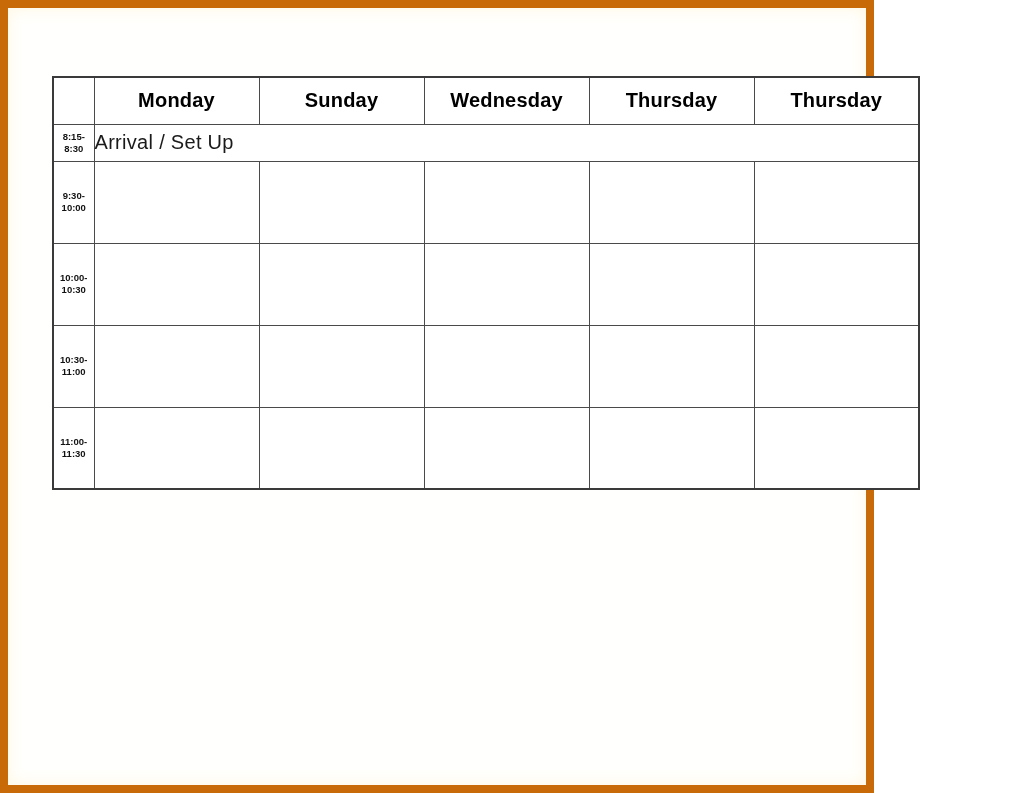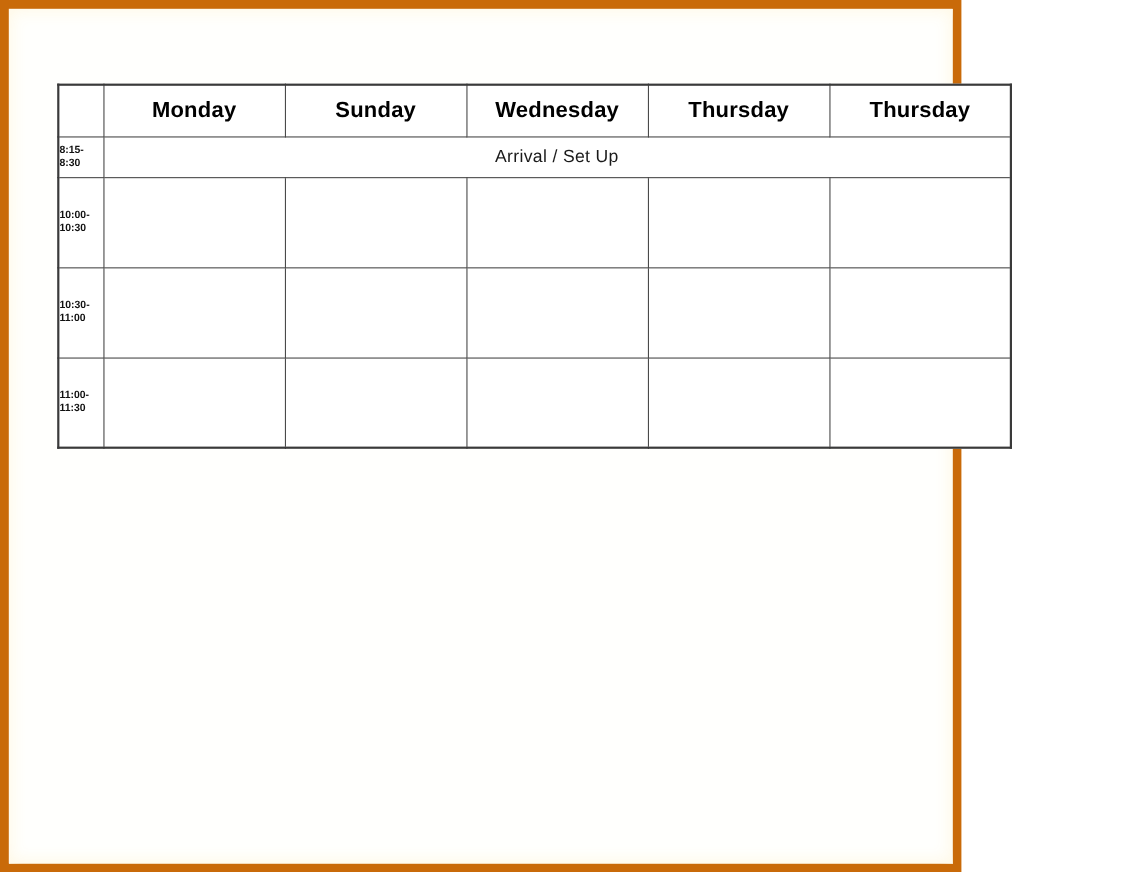--- a/index.html
+++ b/index.html
@@ -69,36 +69,35 @@
     font-weight: bold;
     color: #000000;
     letter-spacing: 0.2px;
   }
 
   th.corner-head {
     height: 47px;
   }
 
   td.time-cell {
-    text-align: left;
+    text-align: center;
     font-size: 9.5px;
     line-height: 12px;
     color: #111111;
     font-weight: bold;
     padding: 0 1px;
   }
 
   td.time-cell .t-line { display: block; white-space: nowrap; }
 
   tr.arrival-row td { height: 37px; }
   tr.slot-row td    { height: 82px; }
 
   td.arrival-cell {
-    text-align: center;
-    font-size: 16px;
+    font-size: 20px;
     font-weight: normal;
     color: #1a1a1a;
     letter-spacing: 0.3px;
   }
 
   td.slot-cell { }
 </style>
 </head>
 <body>
 
@@ -132,20 +131,31 @@
         <tr class="arrival-row">
           <td class="time-cell">
             <span class="t-line">8:15-</span>
             <span class="t-line">8:30</span>
           </td>
           <td class="arrival-cell" colspan="5">Arrival / Set Up</td>
         </tr>
 
 
 
+        <tr class="slot-row">
+          <td class="time-cell">
+            <span class="t-line">9:30-</span>
+            <span class="t-line">10:00</span>
+          </td>
+          <td class="slot-cell"></td>
+          <td class="slot-cell"></td>
+          <td class="slot-cell"></td>
+          <td class="slot-cell"></td>
+          <td class="slot-cell"></td>
+        </tr>
 
         <tr class="slot-row">
           <td class="time-cell">
             <span class="t-line">10:00-</span>
             <span class="t-line">10:30</span>
           </td>
           <td class="slot-cell"></td>
           <td class="slot-cell"></td>
           <td class="slot-cell"></td>
           <td class="slot-cell"></td>

